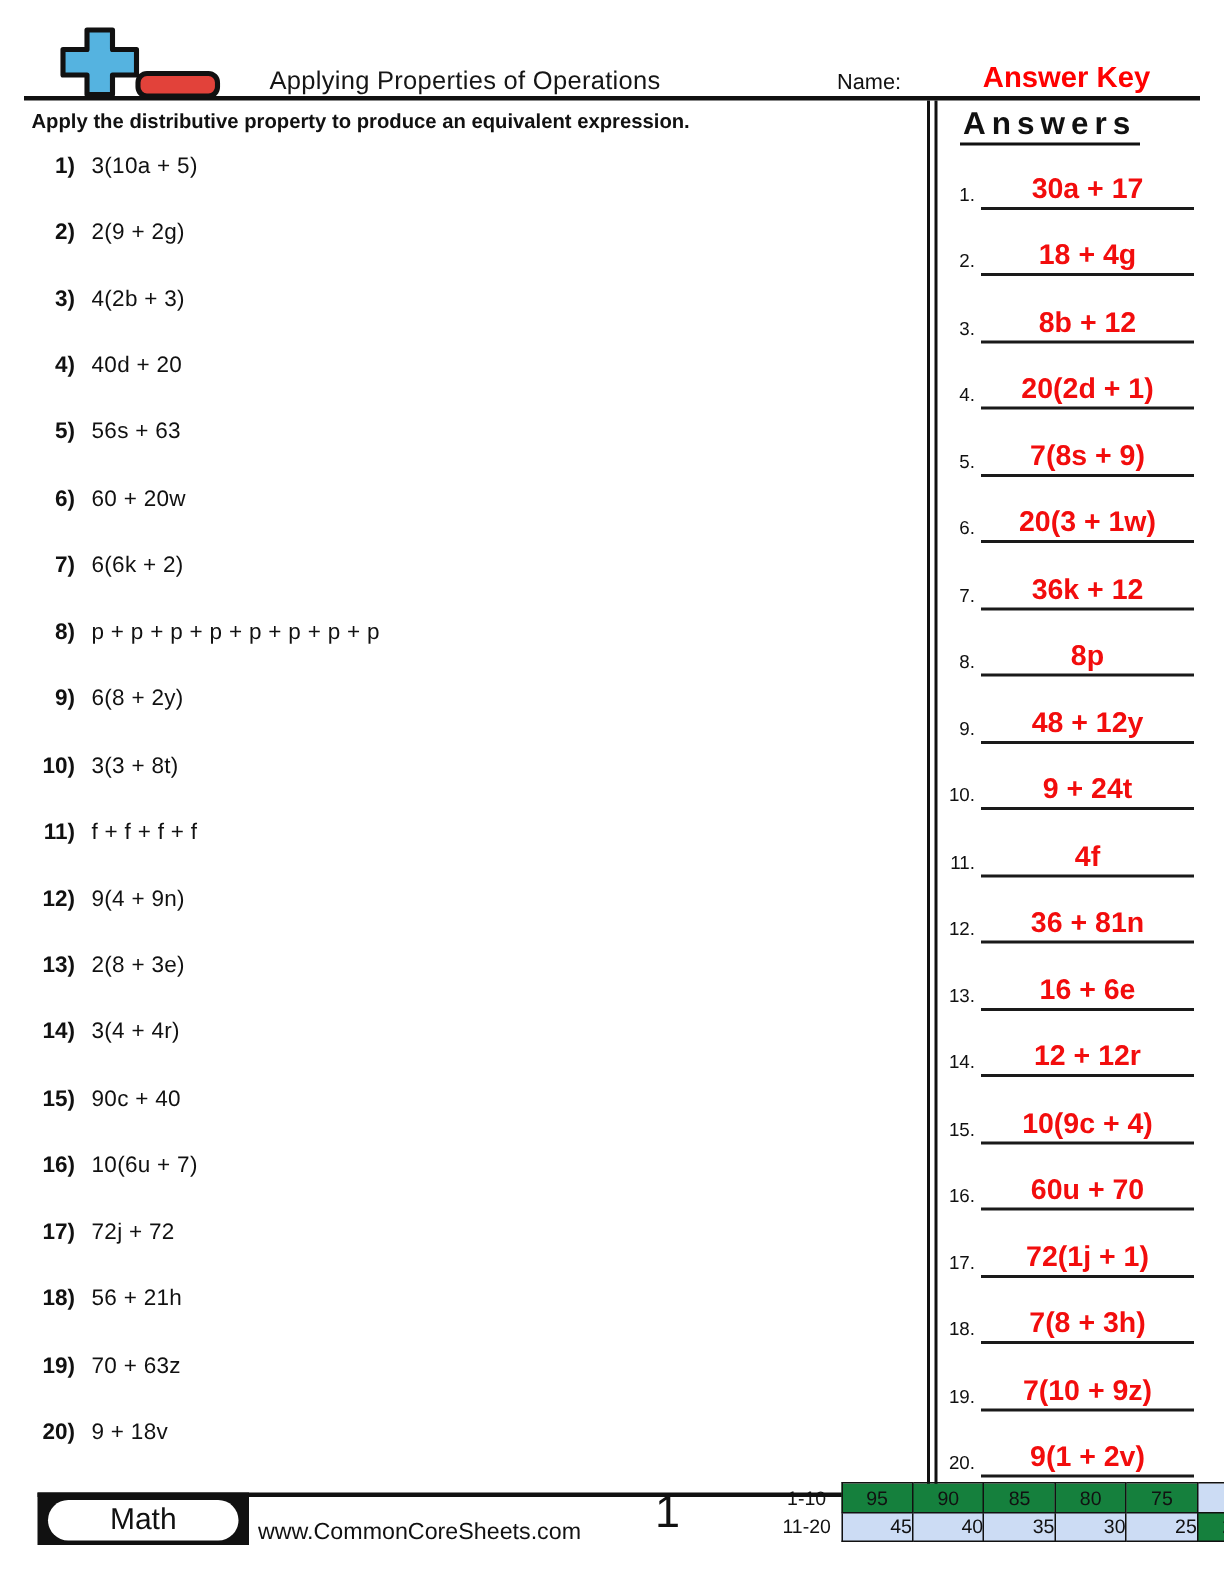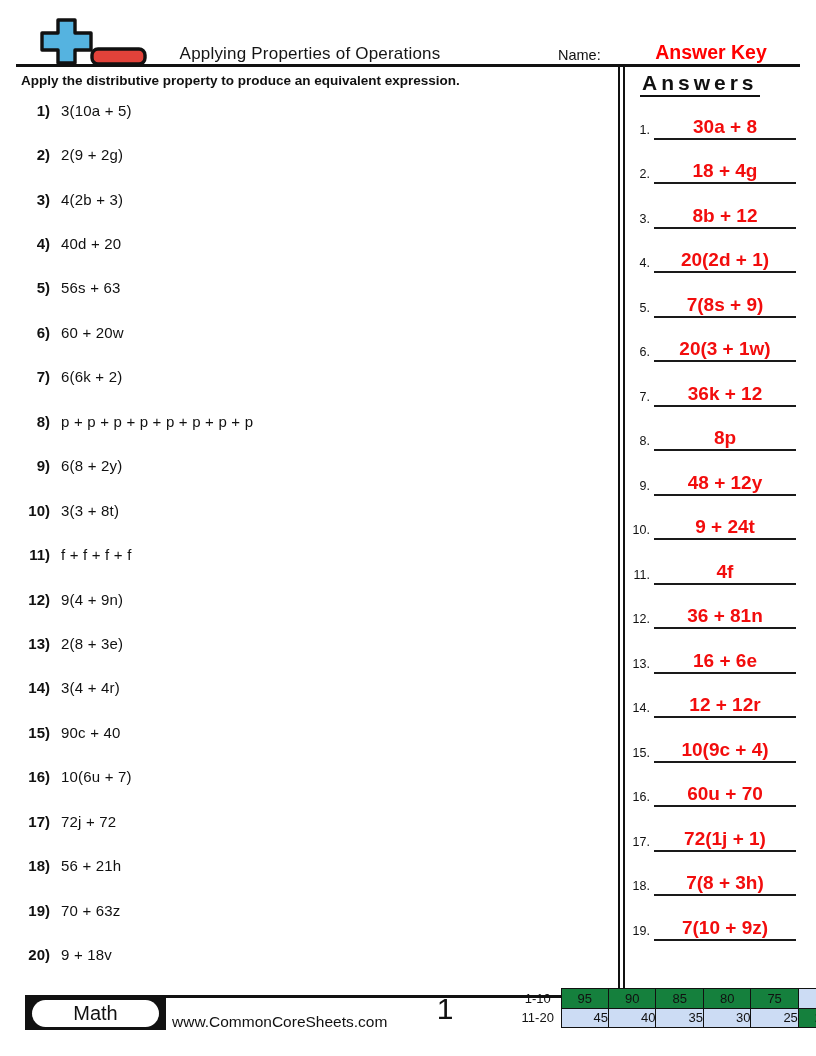--- a/index.html
+++ b/index.html
@@ -188,21 +188,21 @@
     <div class="q-row">
       <span class="q-num">20)</span>
       <span class="q-text">9 + 18v</span>
     </div>
   </div>
 
   <div class="answers">
     <div class="a-row">
       <span class="a-num">1.</span>
       <div class="a-line">
-        <span class="a-text">30a + 8</span>
+        <span class="a-text">30a + 17</span>
       </div>
     </div>
 
     <div class="a-row">
       <span class="a-num">2.</span>
       <div class="a-line">
         <span class="a-text">18 + 4g</span>
       </div>
     </div>
 
@@ -318,20 +318,26 @@
       </div>
     </div>
 
     <div class="a-row">
       <span class="a-num">19.</span>
       <div class="a-line">
         <span class="a-text">7(10 + 9z)</span>
       </div>
     </div>
 
+    <div class="a-row">
+      <span class="a-num">20.</span>
+      <div class="a-line">
+        <span class="a-text">9(1 + 2v)</span>
+      </div>
+    </div>
   </div>
 
   <div class="footer-rule"></div>
   <div class="math-badge">
     <div class="math-pill">Math</div>
   </div>
   <div class="site-url">www.CommonCoreSheets.com</div>
   <div class="page-num">1</div>
   <div class="score-table-wrap">
     <table class="score">

